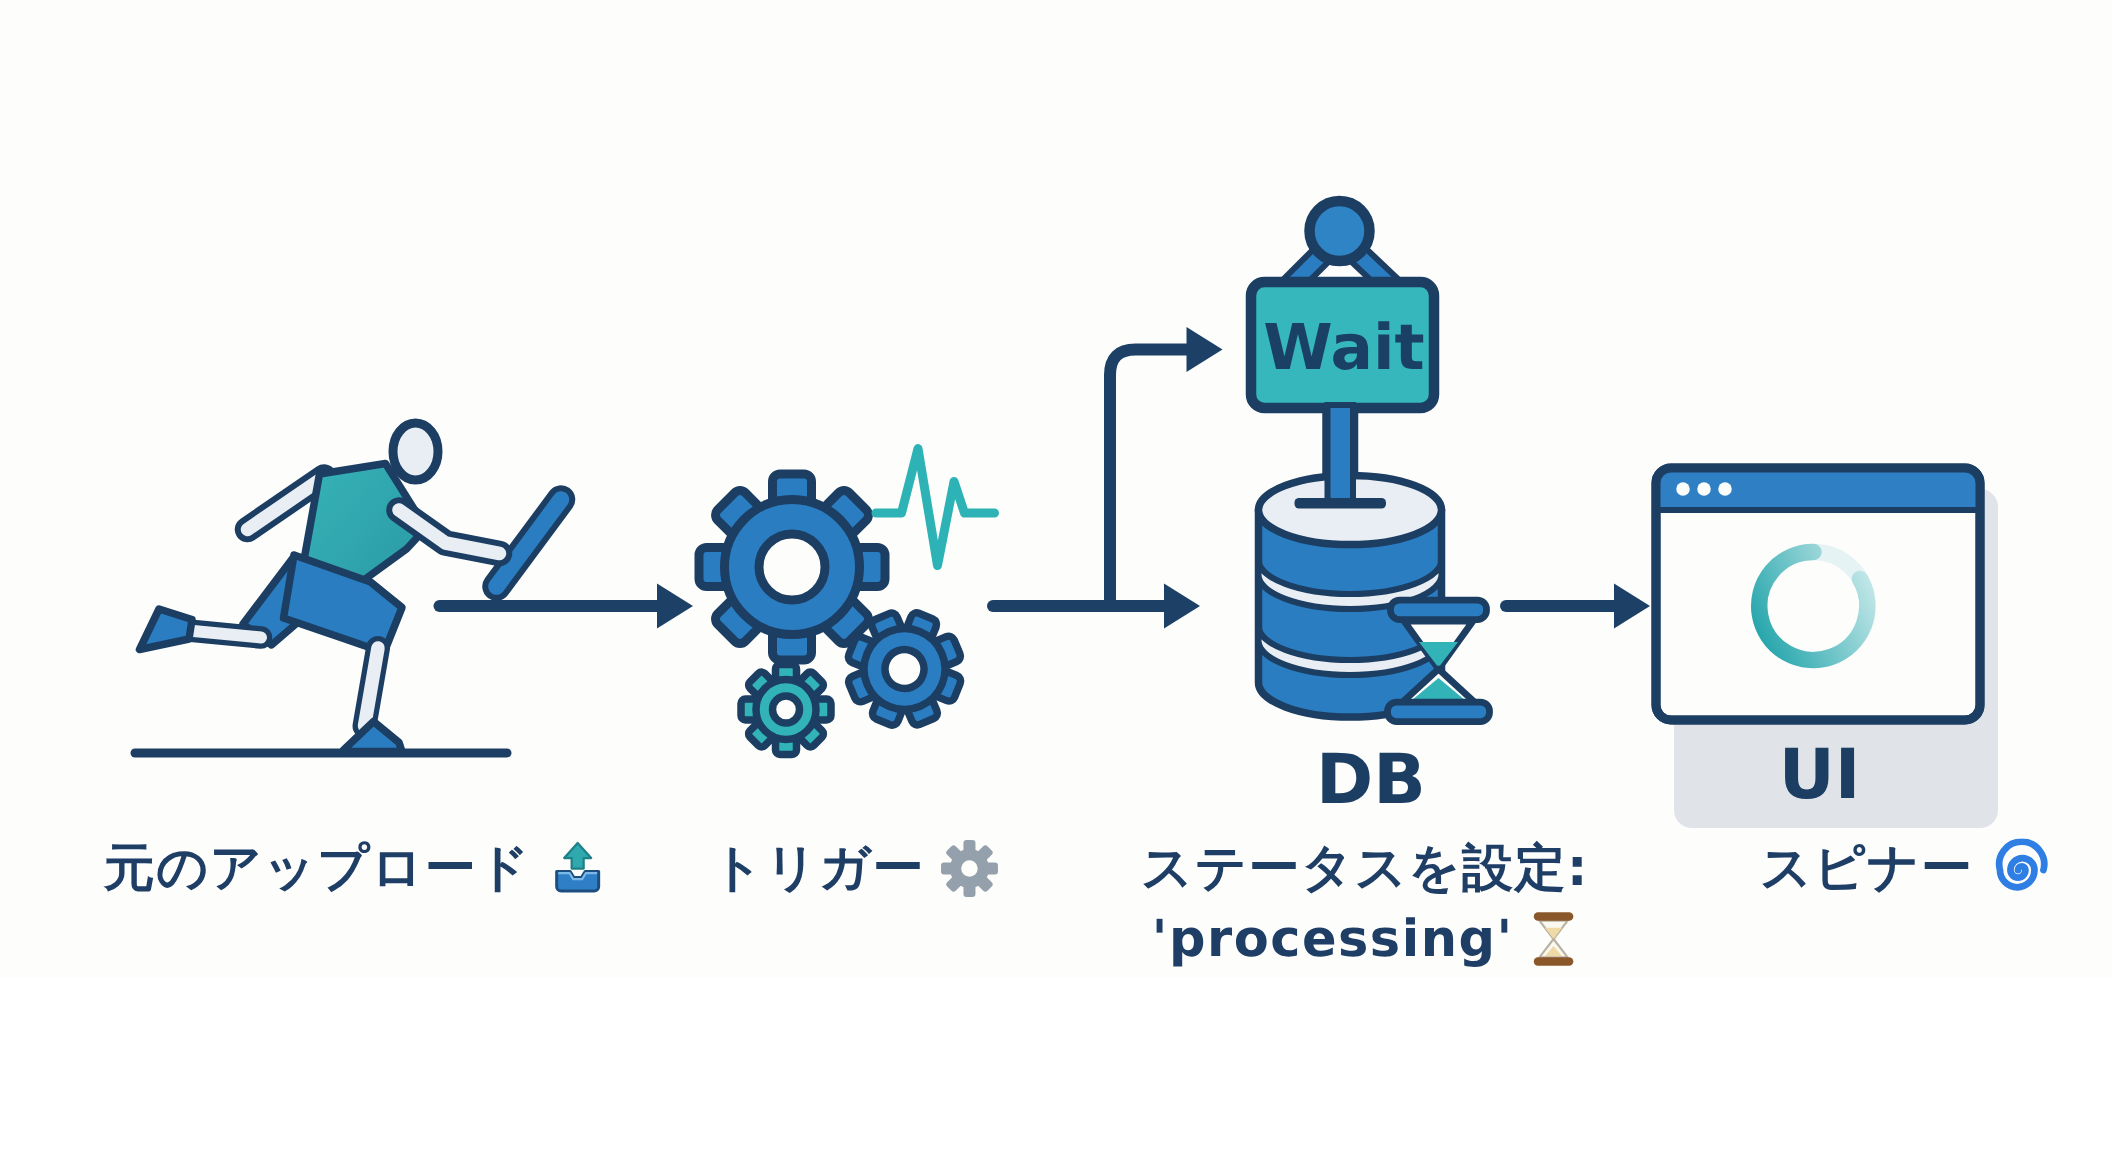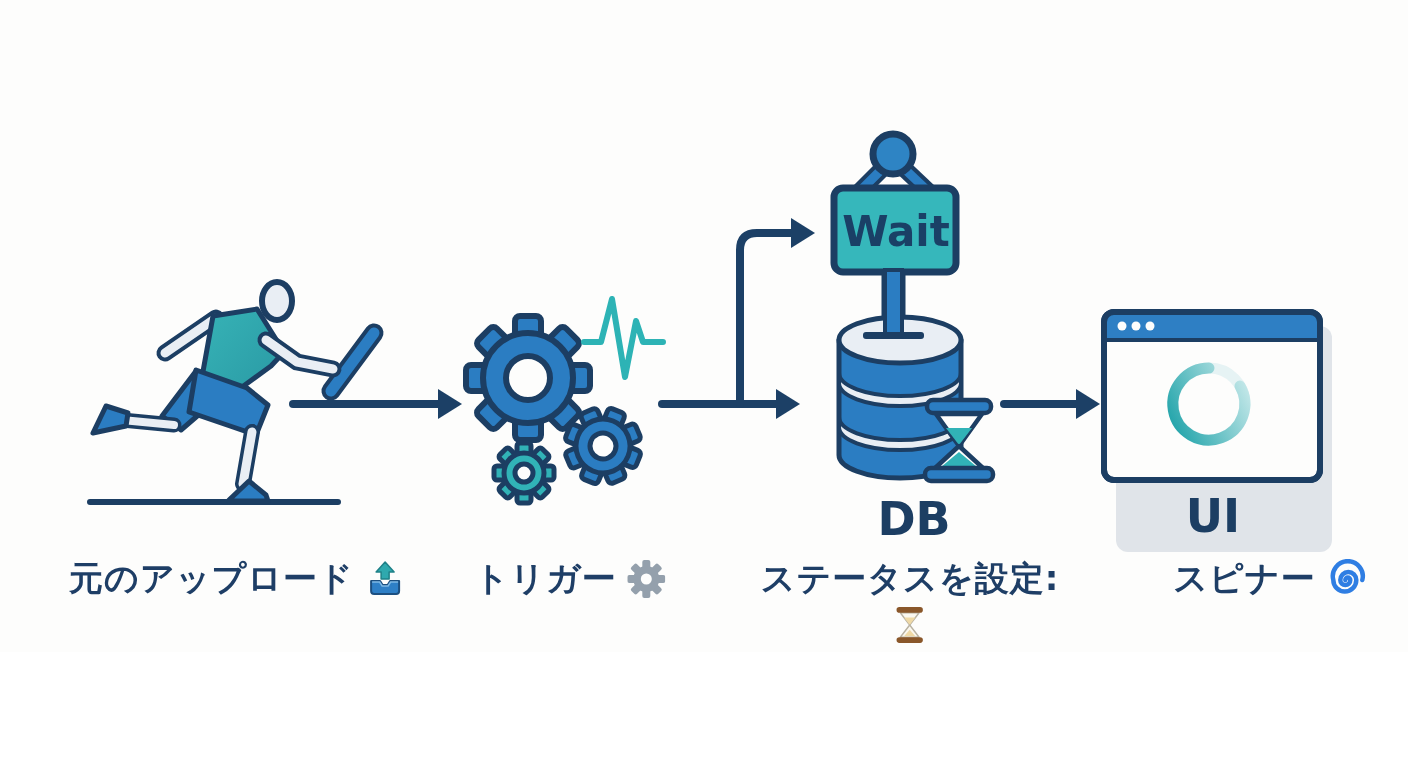--- a/index.html
+++ b/index.html
@@ -231,20 +231,21 @@
         <rect x="-4" y="-19" width="8" height="9" rx="2" transform="rotate(315)"></rect>
         <circle r="13"></circle>
         <circle r="5.5" fill="#fdfdfc"></circle>
       </g>
     </svg>
   </div>
 
   <div class="caption two-line" style="left:910px;">
     <span class="line">ステータスを設定:</span>
     <span class="line">
+      <span>'processing'</span>
       <svg class="cap-icon" width="32" height="38" viewBox="0 0 34 40">
         <path d="M7,7 L27,7 L17,20 Z" fill="#fbf8ef" stroke="#b9b2a2" stroke-width="1.5" stroke-linejoin="round"></path>
         <path d="M11,12 L23,12 L17,20 Z" fill="#efd9a6"></path>
         <path d="M17,20 L7,33 L27,33 Z" fill="#fbf8ef" stroke="#b9b2a2" stroke-width="1.5" stroke-linejoin="round"></path>
         <path d="M17,25 L11,32 L23,32 Z" fill="#efd9a6"></path>
         <rect x="3" y="1" width="28" height="6" rx="3" fill="#8a572a"></rect>
         <rect x="3" y="33" width="28" height="6" rx="3" fill="#8a572a"></rect>
       </svg>
     </span>
   </div>

